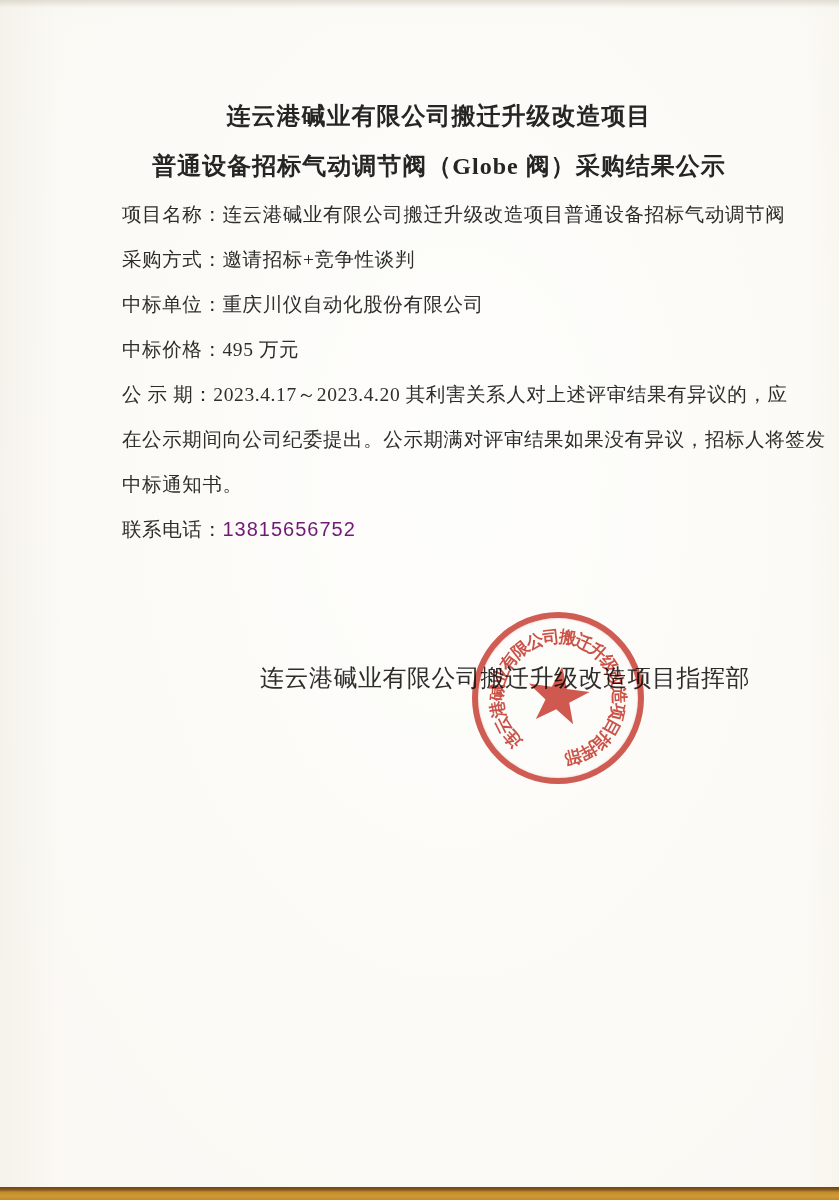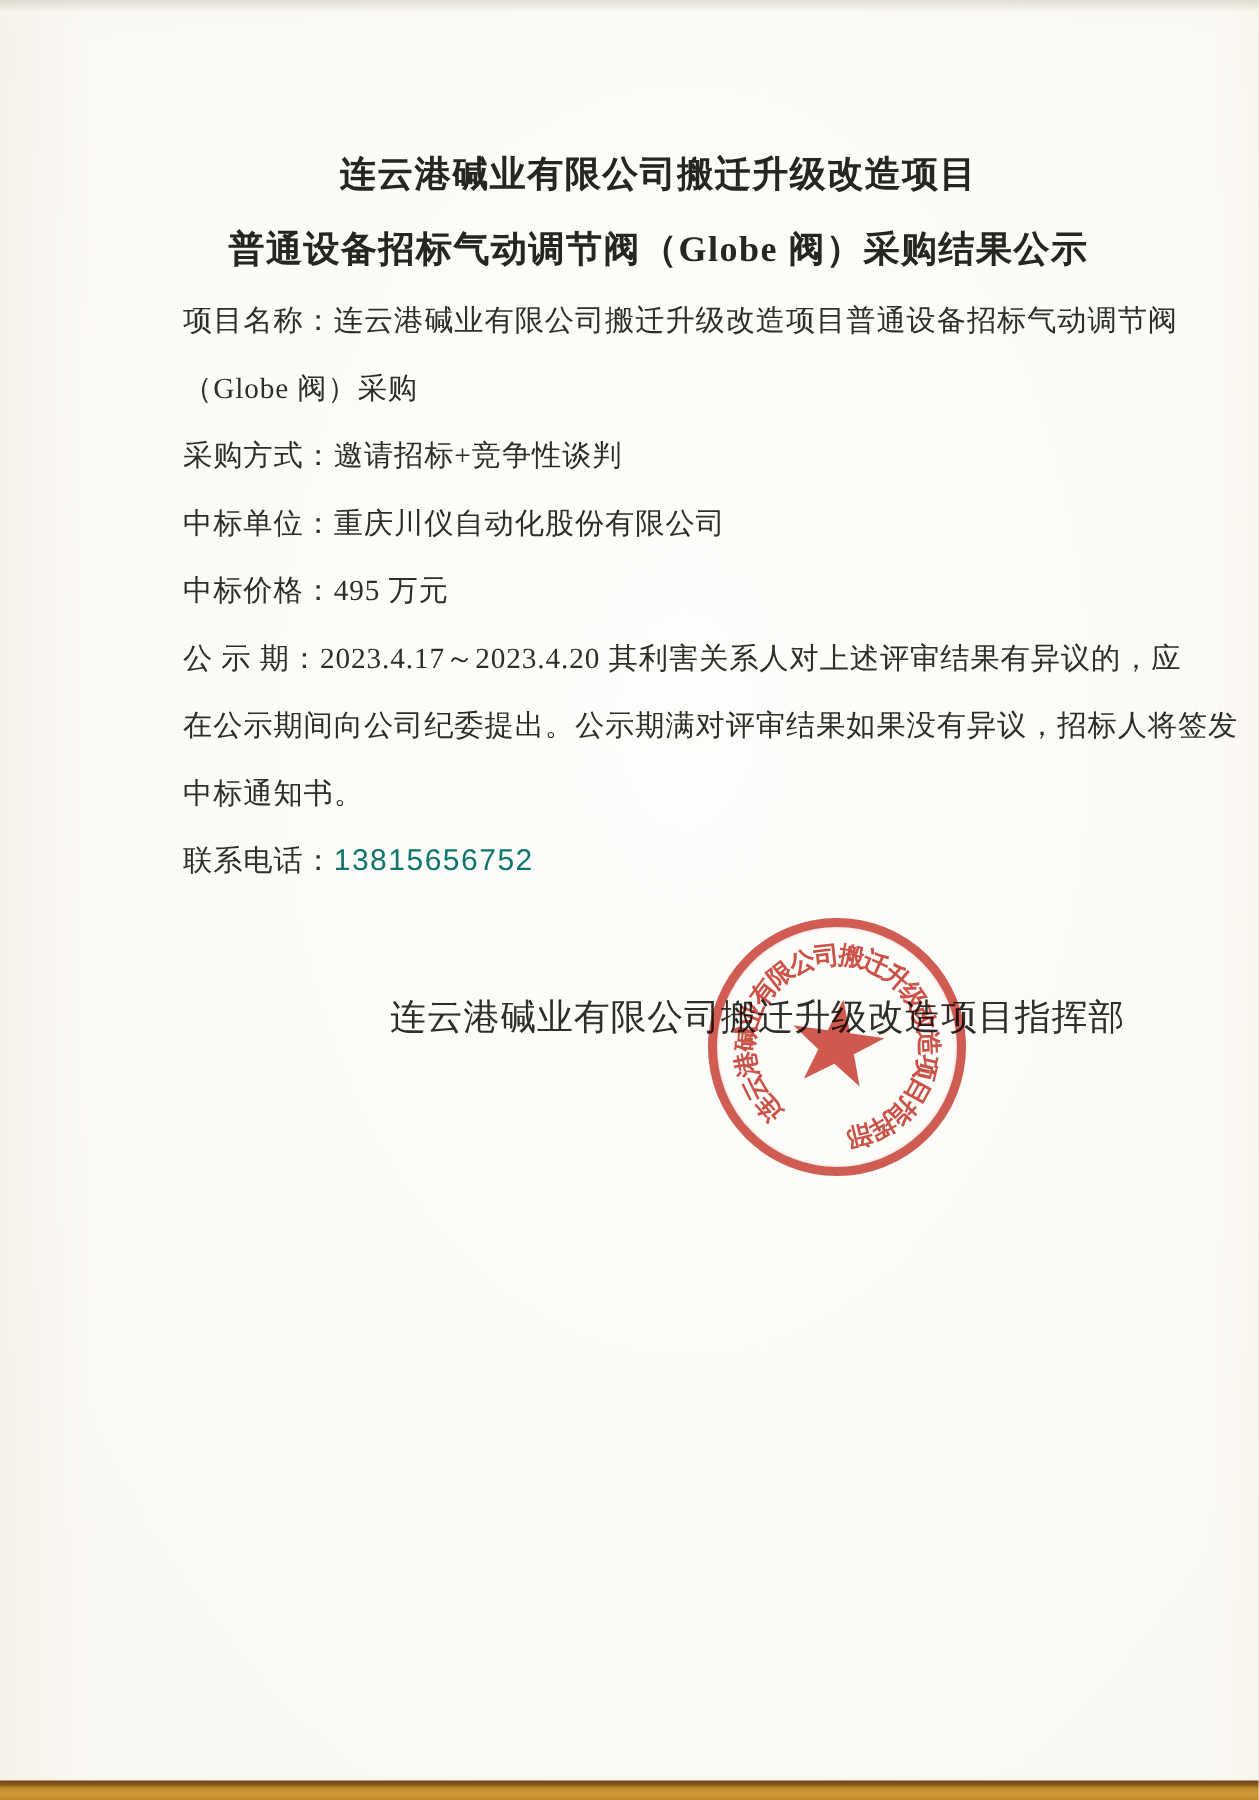--- a/index.html
+++ b/index.html
@@ -38,21 +38,21 @@
   .title2{top:150px;}
   .doc-body{
     position:absolute;top:192px;left:122px;width:606px;
     font-size:19.5px;letter-spacing:.6px;
   }
   .doc-body p{
     margin:0;height:45px;line-height:45px;white-space:nowrap;
   }
   .doc-body .phone{
     font-family:"Liberation Sans","DejaVu Sans",sans-serif;
-    font-size:20px;letter-spacing:1px;color:#0f766e;
+    font-size:20px;letter-spacing:1px;color:#701a75;
   }
   .issuer-line{
     position:absolute;top:662px;right:128px;
     font-size:24px;letter-spacing:.5px;white-space:nowrap;
   }
   .date-line{
     position:absolute;top:733px;left:464px;
     font-size:19.5px;letter-spacing:1.5px;white-space:nowrap;
   }
   
@@ -81,21 +81,20 @@
 </head>
 <body>
 
 <div class="page">
 
   <div class="title title1">连云港碱业有限公司搬迁升级改造项目</div>
   <div class="title title2">普通设备招标气动调节阀（Globe 阀）采购结果公示</div>
 
   <div class="doc-body" id="doc-body">
       <p><span>项目名称：连云港碱业有限公司搬迁升级改造项目普通设备招标气动调节阀</span></p>
-      <p><span>（Globe 阀）采购</span></p>
       <p><span>采购方式：邀请招标+竞争性谈判</span></p>
       <p><span>中标单位：重庆川仪自动化股份有限公司</span></p>
       <p><span>中标价格：495 万元</span></p>
       <p><span>公 示 期：2023.4.17～2023.4.20 其利害关系人对上述评审结果有异议的，应</span></p>
       <p><span>在公示期间向公司纪委提出。公示期满对评审结果如果没有异议，招标人将签发</span></p>
       <p><span>中标通知书。</span></p>
       <p><span>联系电话：</span><span class="phone">13815656752</span></p>
     </div>
 
   <div class="issuer-line">连云港碱业有限公司搬迁升级改造项目指挥部</div>

